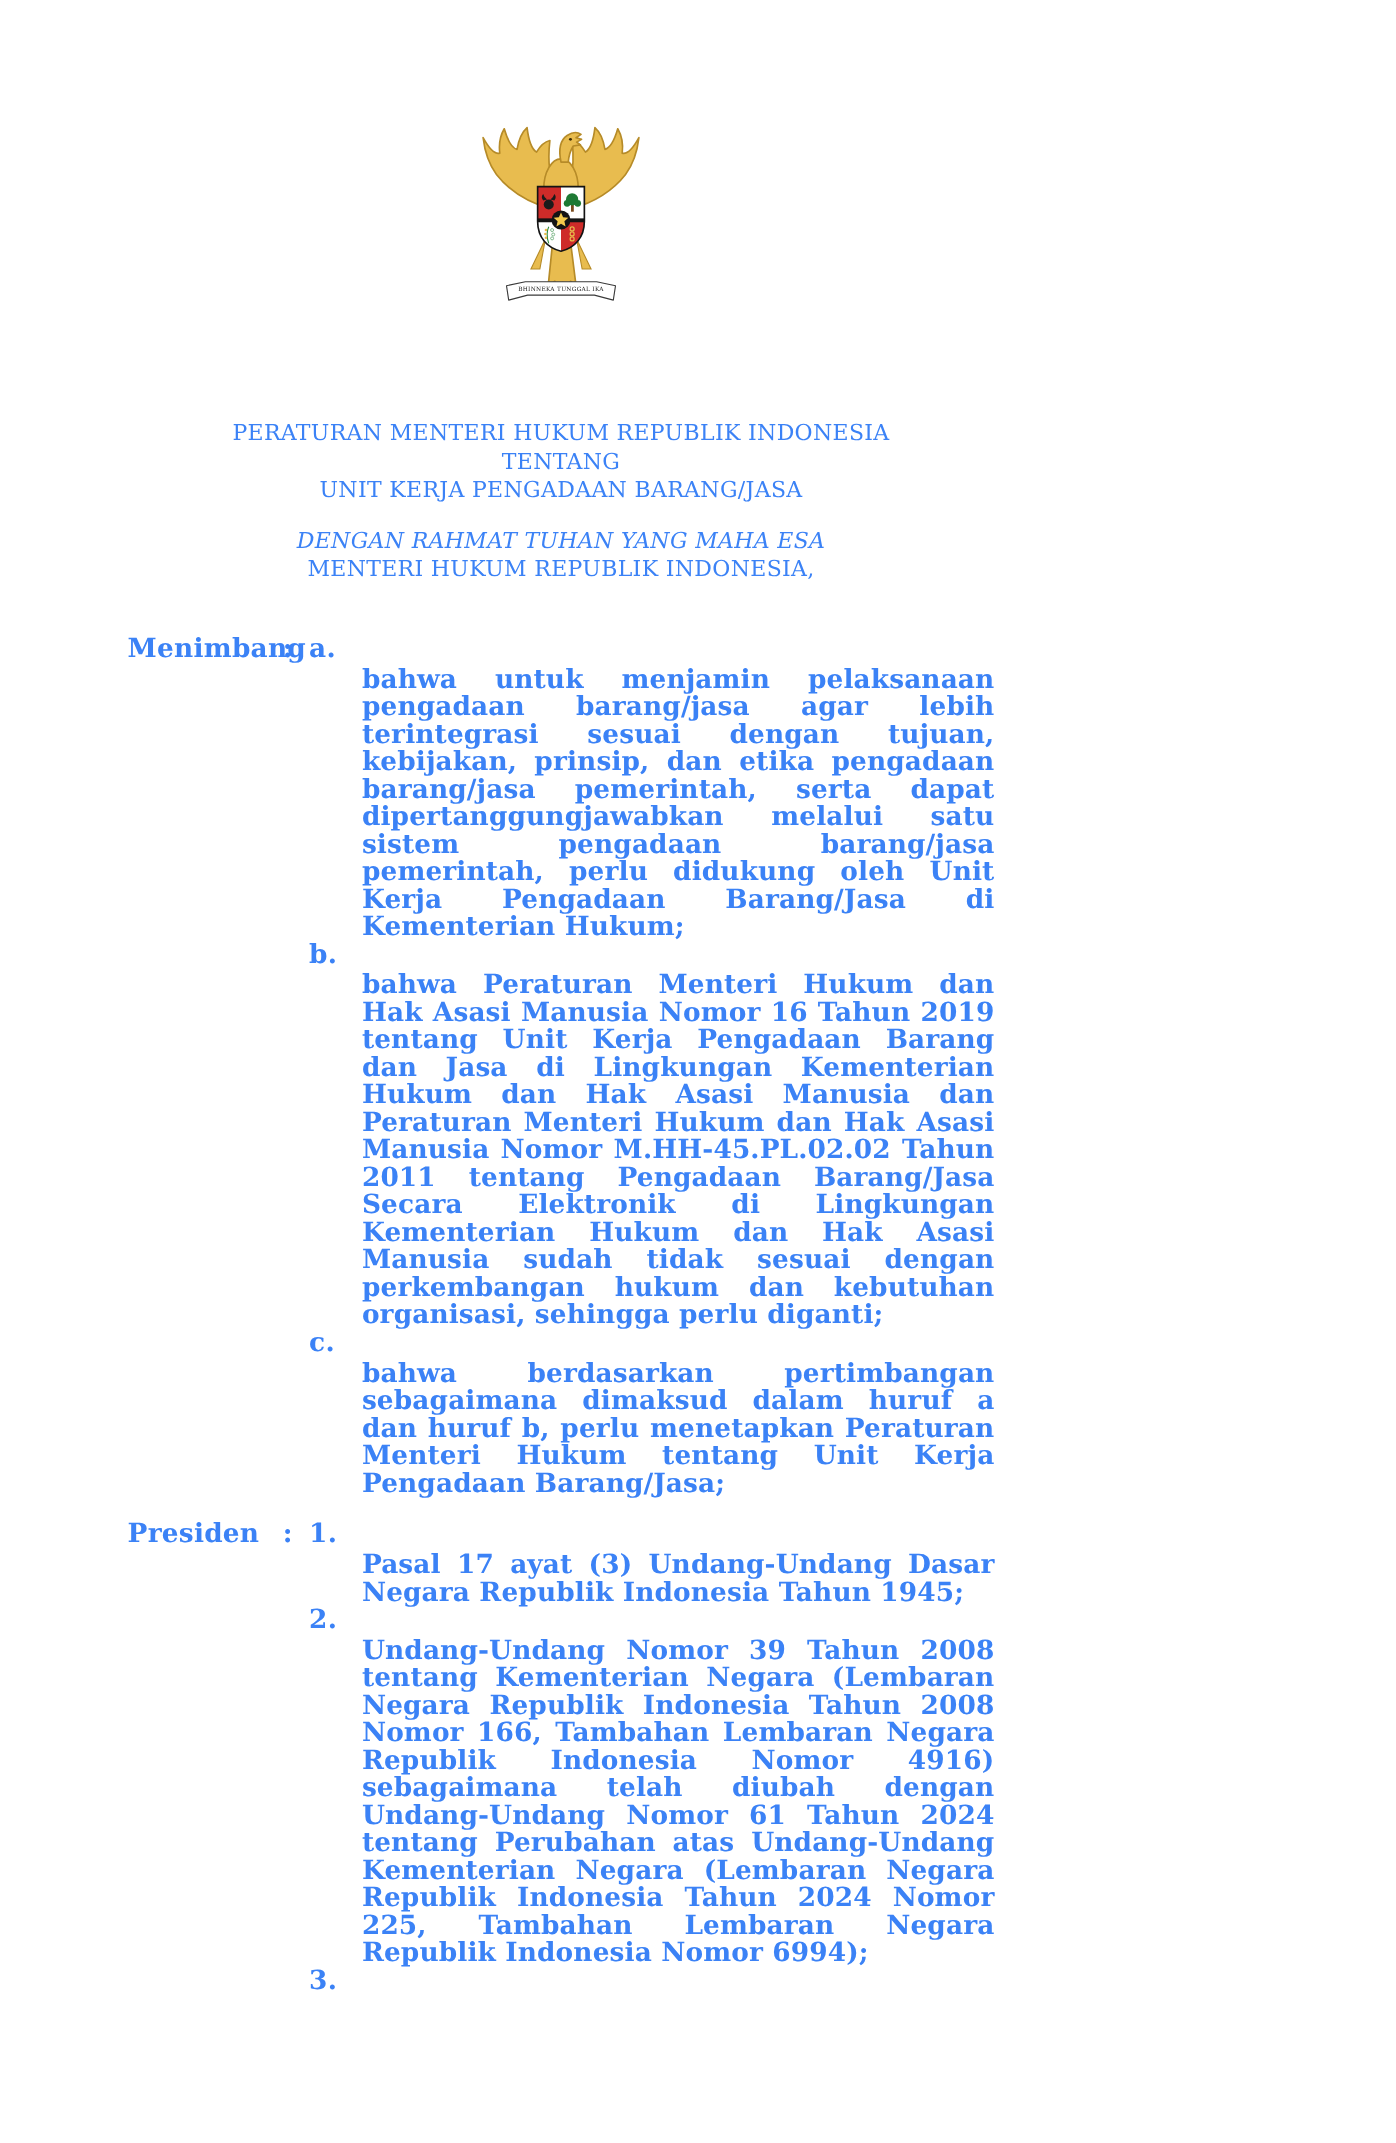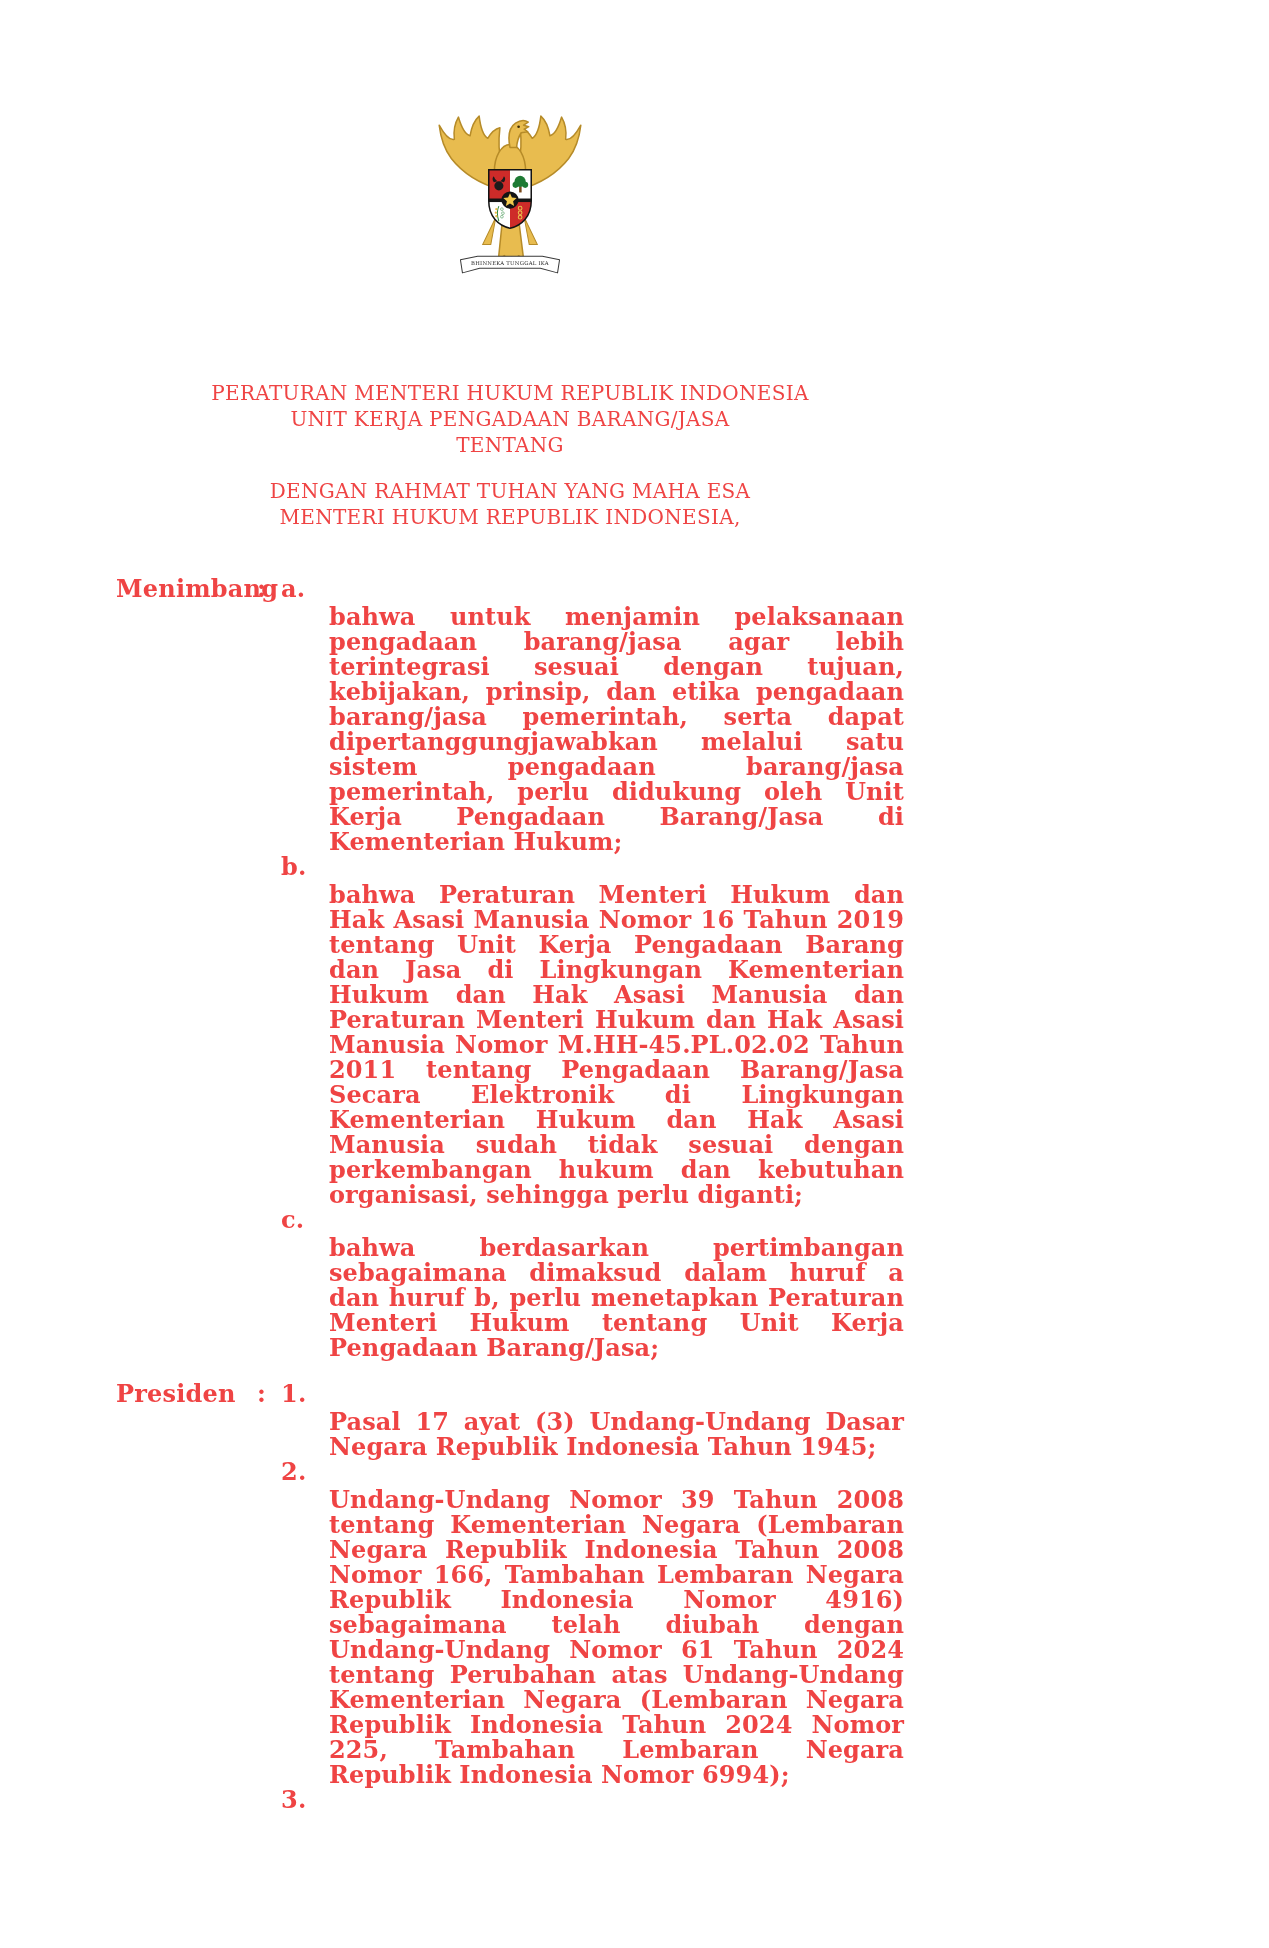--- a/index.html
+++ b/index.html
@@ -5,21 +5,21 @@
   * { margin: 0; padding: 0; box-sizing: border-box; }
   html, body { background: #e9e9e9; }
   .page {
     position: relative;
     width: 1269px;
     height: 1948px;
     background: #ffffff;
     margin: 0 auto;
     overflow: hidden;
     font-family: "DejaVu Serif", "Liberation Serif", serif;
-    color: #ef4444;
+    color: #3b82f6;
   }
   .content {
     width: 788px;
     margin-left: 116px;
     padding-top: 110px;
   }
   .emblem-wrap {
     text-align: center;
     height: 176px;
   }
@@ -29,20 +29,21 @@
     font-size: 20px;
     line-height: 26px;
     letter-spacing: 0.3px;
   }
   .invocation {
     margin-top: 20px;
     text-align: center;
     font-size: 20px;
     line-height: 26px;
     letter-spacing: 0.3px;
+    font-style: italic;
   }
   .authority {
     text-align: center;
     font-size: 20px;
     line-height: 26px;
     letter-spacing: 0.3px;
   }
   .clauses {
     margin-top: 46px;
     font-size: 24px;
@@ -131,22 +132,22 @@
         </g>
         <g>
           <path d="M52 296 L 86 289 L 214 289 L 248 296 L 244 322 L 210 313 L 90 313 L 56 322 Z" fill="#ffffff" stroke="#3a3a3a" stroke-width="2" stroke-linejoin="round"></path>
           <text x="150" y="306" text-anchor="middle" font-size="10.5" fill="#222222" style="letter-spacing:0.5px">BHINNEKA TUNGGAL IKA</text>
         </g>
       </svg>
     </div>
 
     <div class="title-block">
       <div>PERATURAN MENTERI HUKUM REPUBLIK INDONESIA</div>
+      <div>TENTANG</div>
       <div>UNIT KERJA PENGADAAN BARANG/JASA</div>
-      <div>TENTANG</div>
     </div>
 
     <div class="invocation">DENGAN RAHMAT TUHAN YANG MAHA ESA</div>
     <div class="authority">MENTERI HUKUM REPUBLIK INDONESIA,</div>
 
     <div class="clauses">
       <section class="clause">
         <div class="row">
           <div class="cell label">Menimbang</div>
           <div class="cell colon">:</div>

